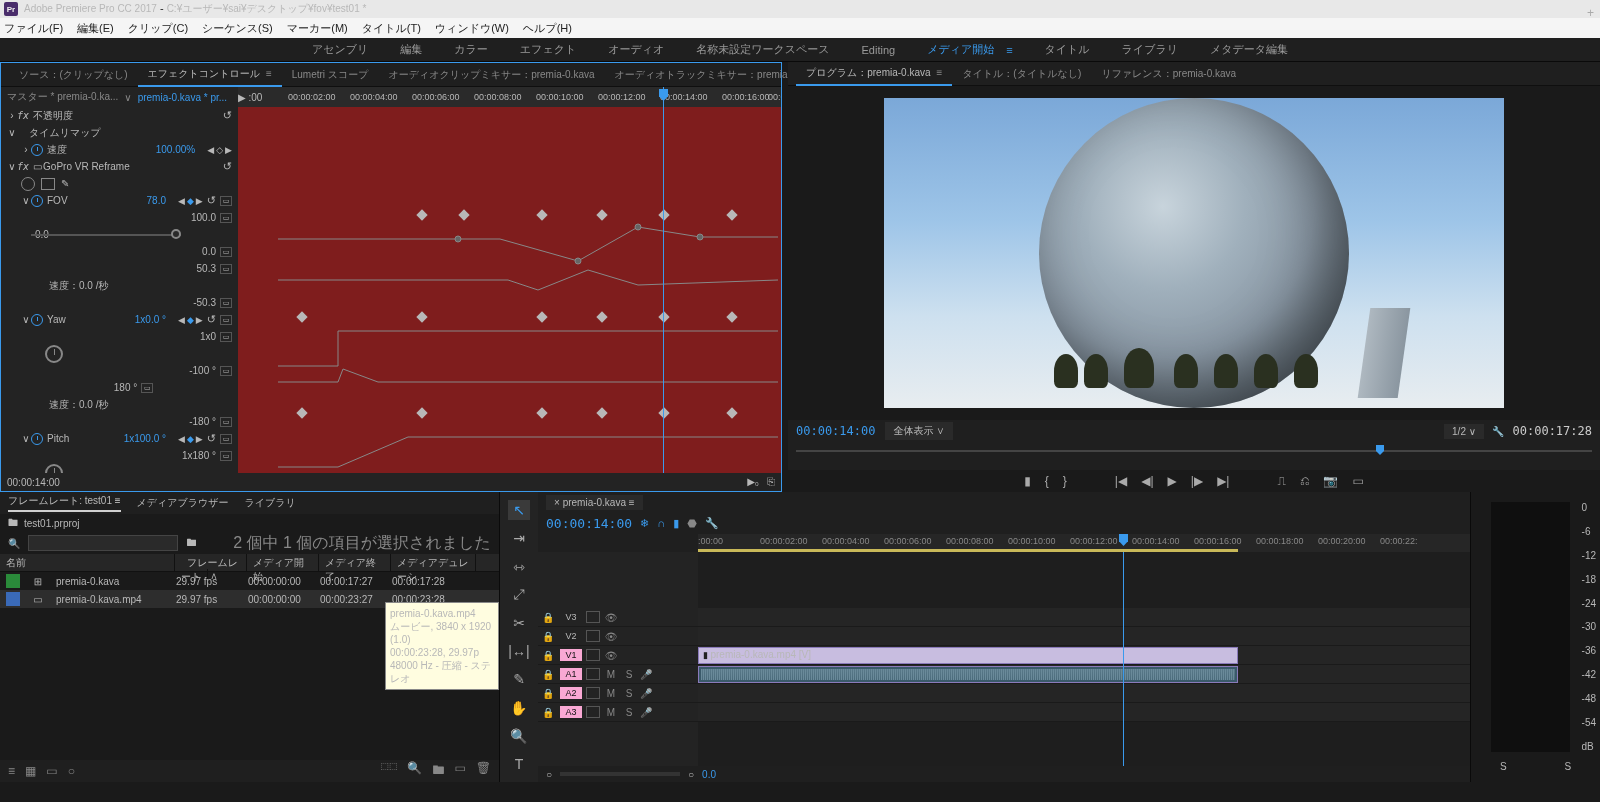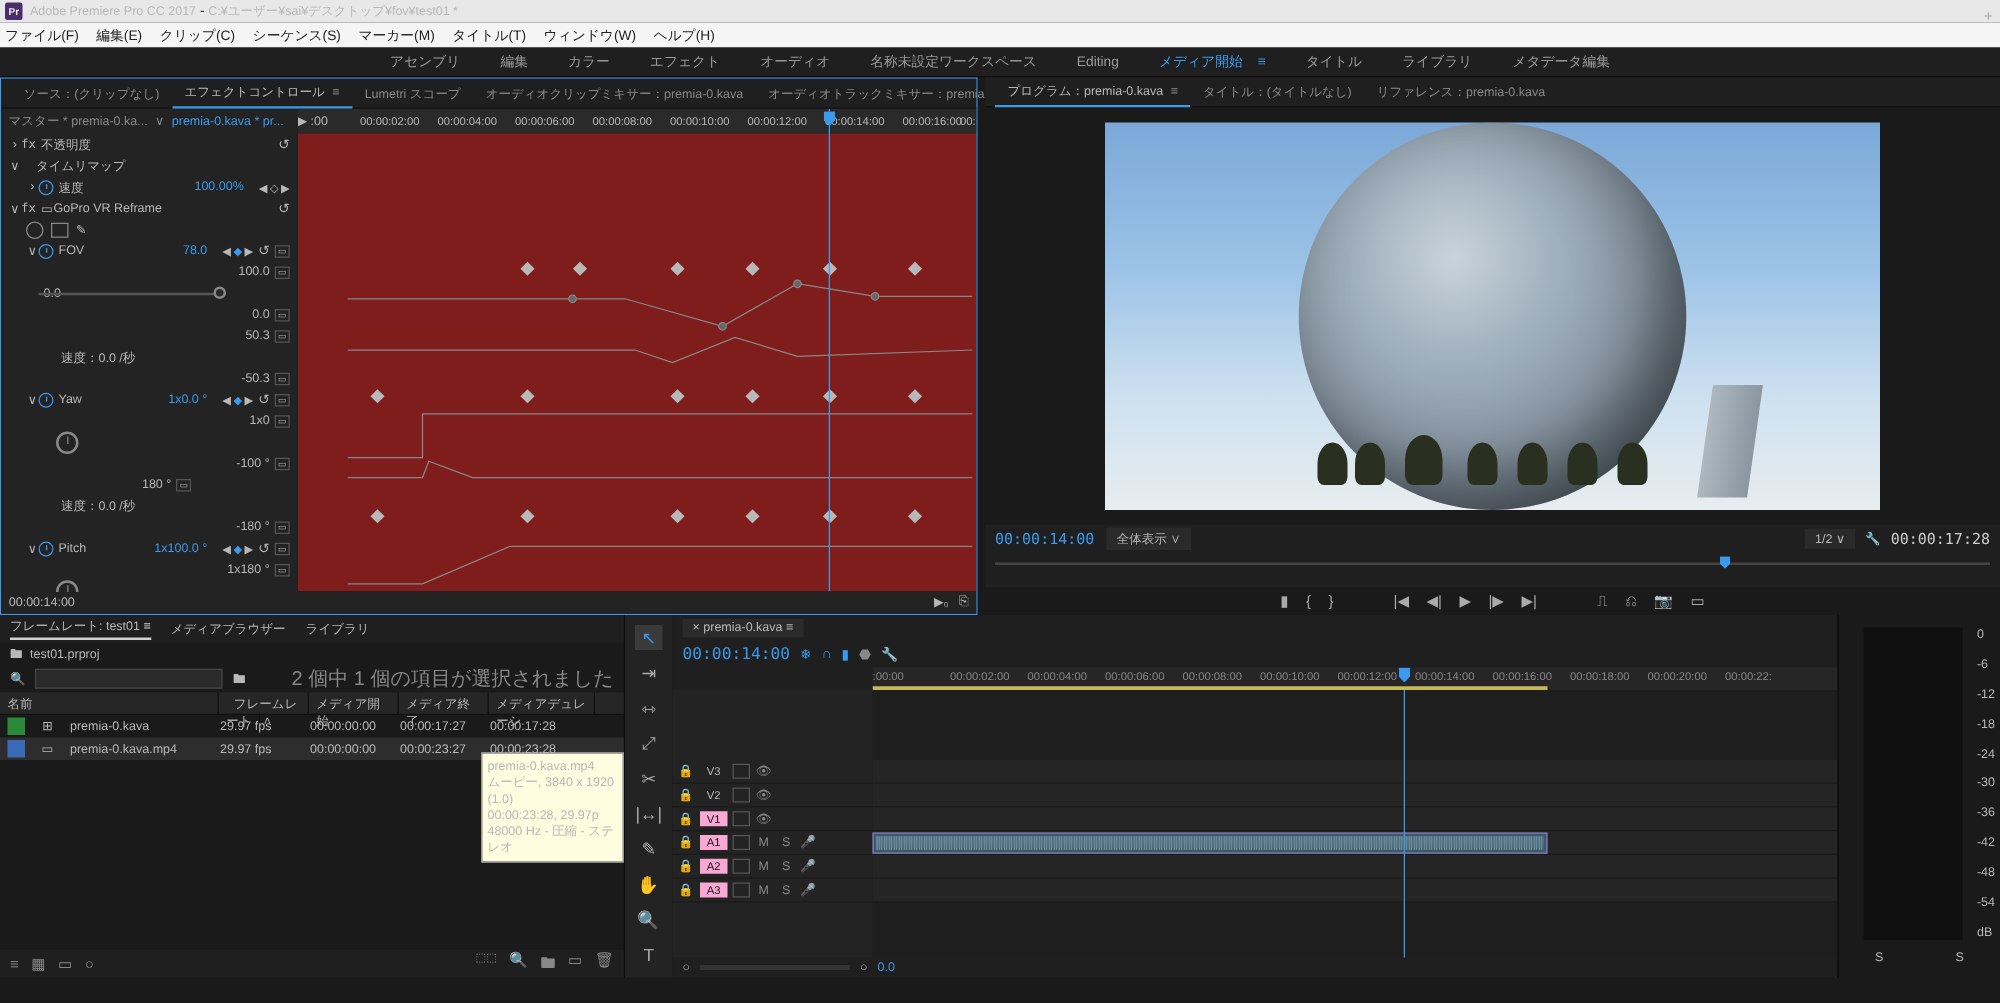--- a/index.html
+++ b/index.html
@@ -26,21 +26,21 @@
 .prop-header{height:20px;display:flex;align-items:center;padding:0 6px;font-size:10px;gap:6px}
 .prop-header .dim{color:#888}
 .prop-header .link{color:#3a9aed}
 .prop-row{height:17px;display:flex;align-items:center;padding:0 6px;font-size:10px}
 .prop-row.sub{padding-left:20px}
 .prop-row.sub2{padding-left:34px}
 .prop-row.sub3{padding-left:48px}
 .prop-row .chev{width:10px;text-align:center;cursor:pointer}
 .prop-row .stopwatch{width:12px;height:12px;border:1px solid #3a9aed;border-radius:50%;margin-right:4px;position:relative}
 .prop-row .stopwatch.on::after{content:'';position:absolute;width:1px;height:4px;background:#3a9aed;top:2px;left:5px}
-.prop-row .fx{font-family:monospace;margin-right:4px}
+.prop-row .fx{font-family:monospace;font-style:italic;margin-right:4px}
 .prop-row .val{color:#3a9aed;margin-left:auto;margin-right:8px;font-size:10px}
 .prop-row .knav{display:flex;gap:2px;margin-left:4px}
 .prop-row .knav span{cursor:pointer;font-size:9px}
 .prop-row .reset{margin-left:4px;font-size:11px;cursor:pointer}
 .prop-row .graph-btns{display:flex;gap:2px;margin-left:4px}
 .prop-row .graph-btns span{width:12px;height:10px;border:1px solid #555;font-size:7px;display:flex;align-items:center;justify-content:center;cursor:pointer}
 .time-ruler{height:20px;background:#2a2a2a;display:flex;align-items:center;font-size:9px;color:#888;position:relative;overflow:hidden}
 .time-ruler .tc{position:absolute;font-size:9px}
 .playhead{position:absolute;top:0;bottom:0;width:1px;background:#3a9aed;z-index:5}
 .playhead::before{content:'';position:absolute;top:2px;left:-4px;width:9px;height:12px;background:#3a9aed;clip-path:polygon(0 0,100% 0,100% 60%,50% 100%,0 60%)}
@@ -625,20 +625,21 @@
             <span>🎤</span>
           </div>
       </div>
       <div class="tl-tracks">
         <div class="track-lane" style="top:56px"></div>
         <div class="track-lane" style="top:75px"></div>
         <div class="track-lane" style="top:94px"></div>
         <div class="track-lane" style="top:113px"></div>
         <div class="track-lane" style="top:132px"></div>
         <div class="track-lane" style="top:151px"></div>
+        <div class="clip video" style="top:95px;left:0;width:540px">▮ <span>premia-0.kava.mp4 [V]</span></div>
         <div class="clip audio" style="top:114px;left:0;width:540px">
             <div class="wave"></div>
           </div>
         <div class="tl-playhead"></div>
       </div>
     </div>
     <div class="tl-zoom">
       <span>○</span>
         <div class="track"></div>
         <span>○</span>

